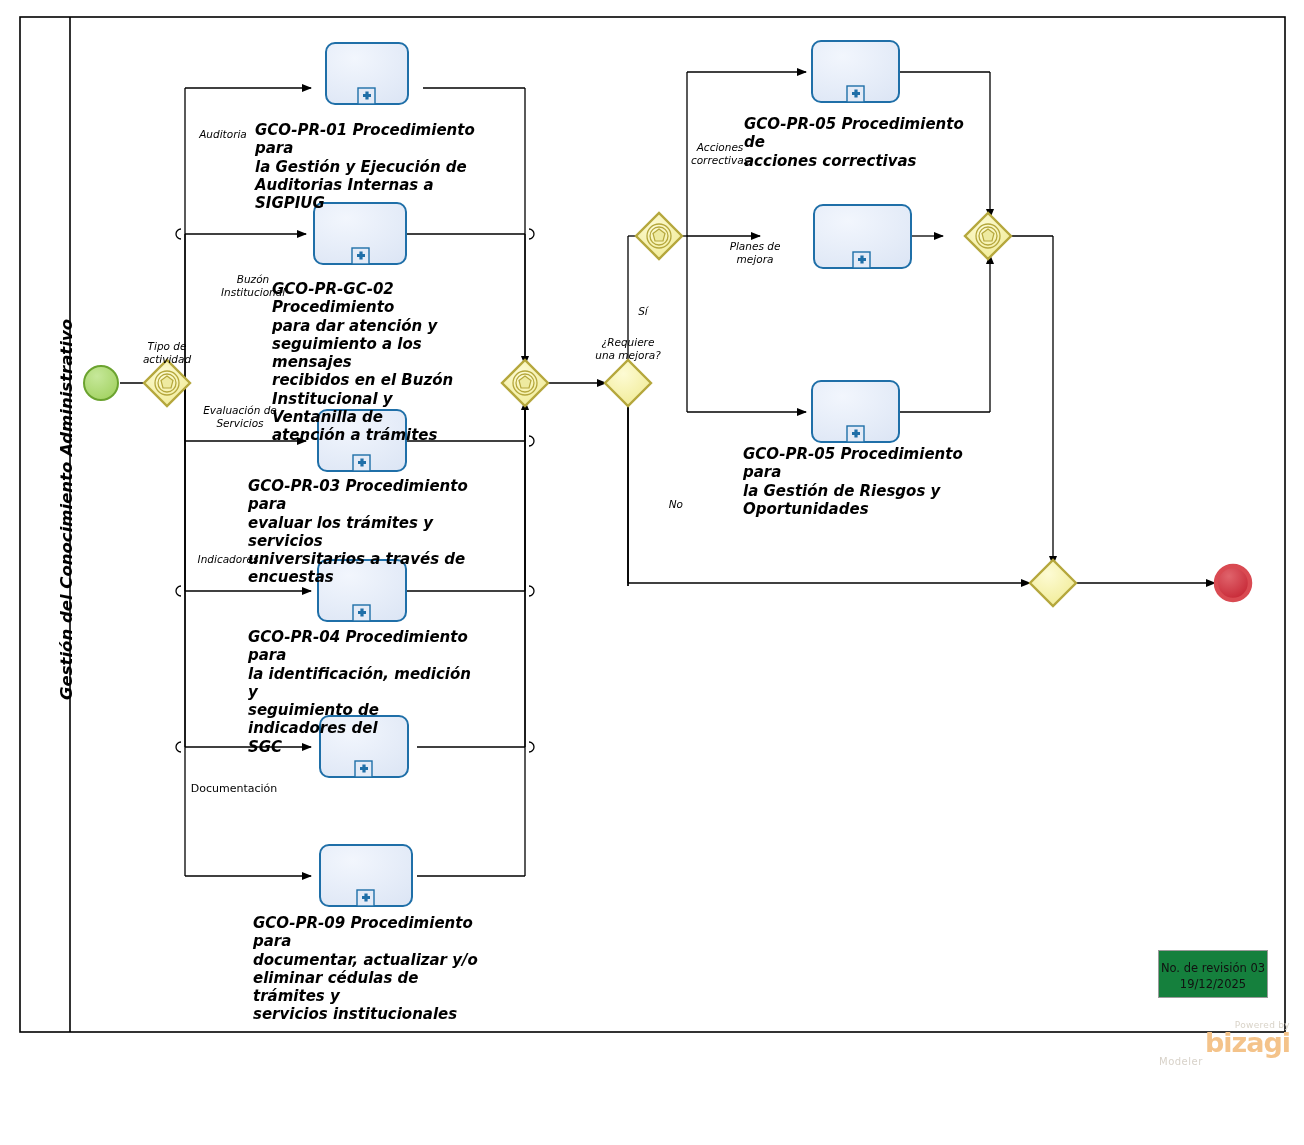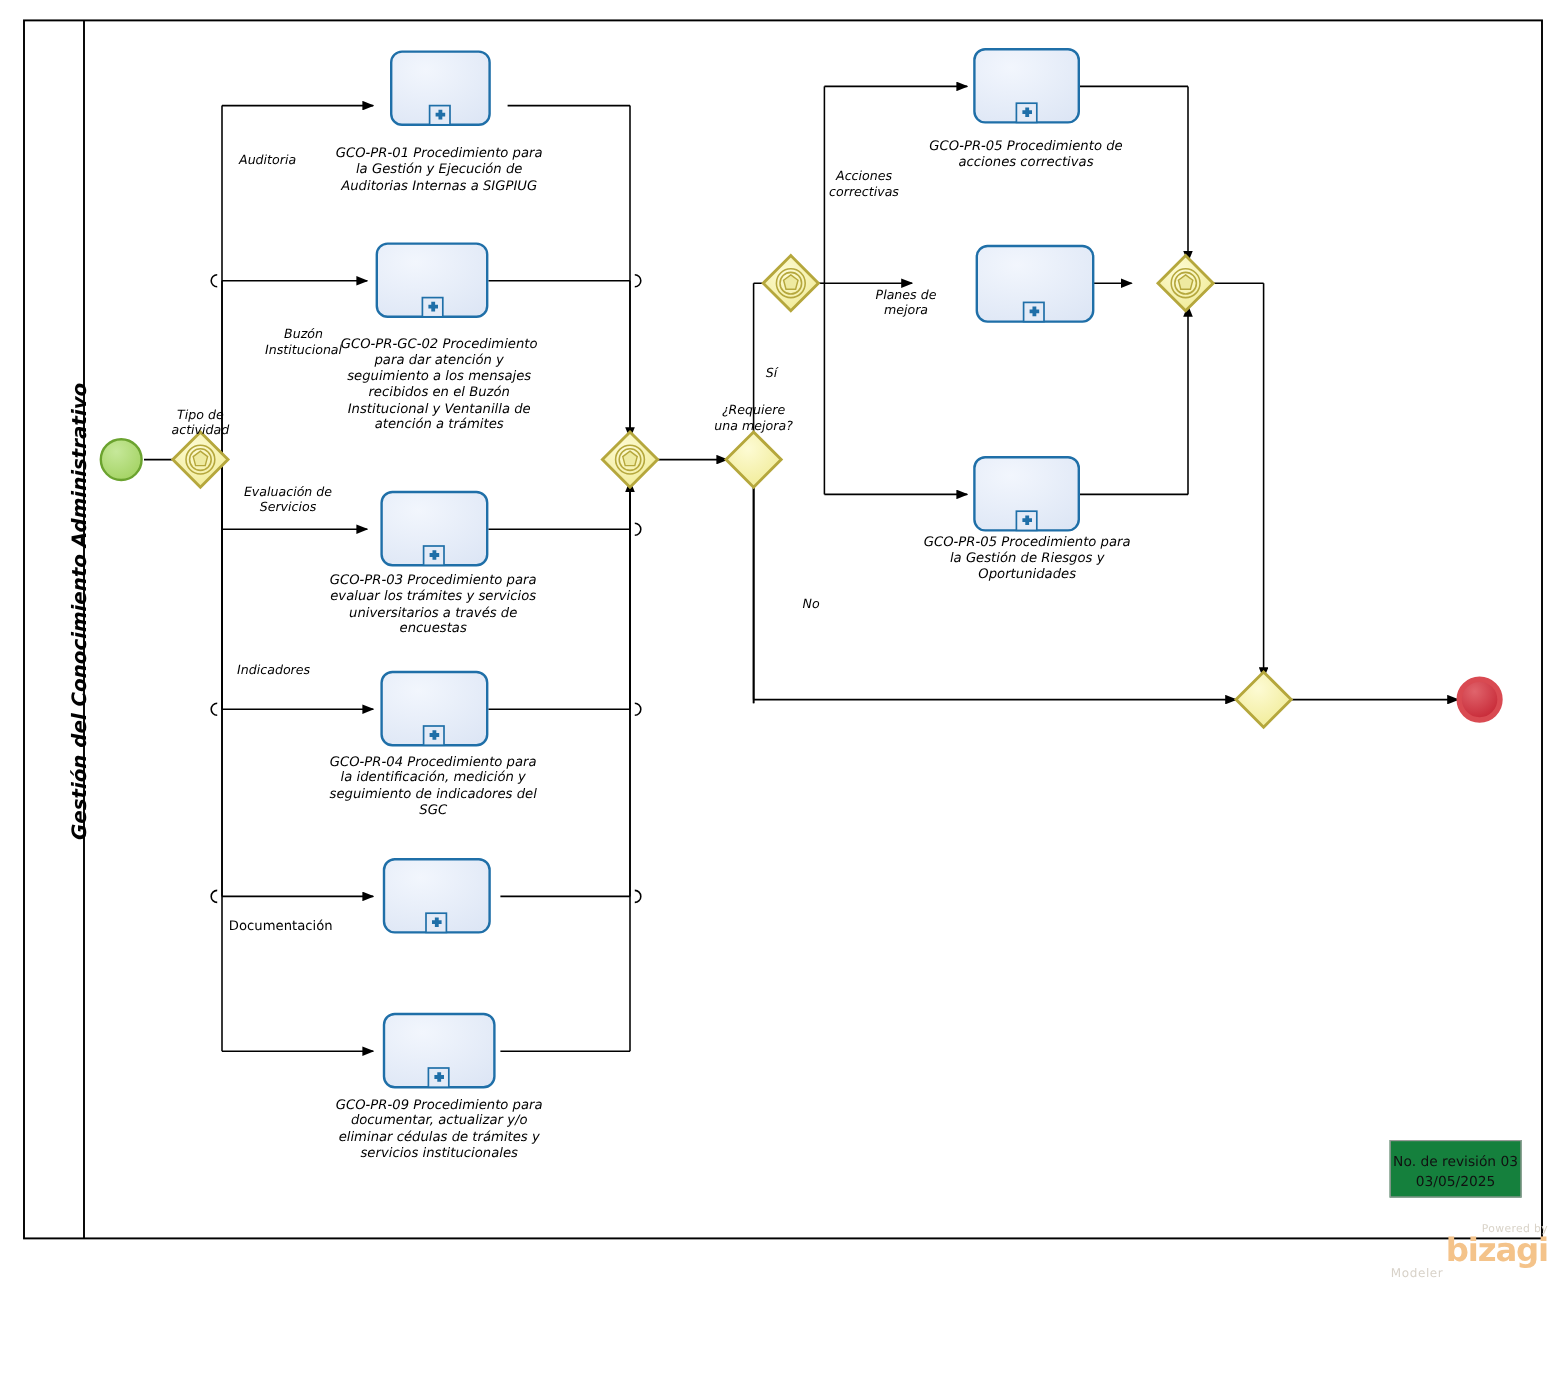--- a/index.html
+++ b/index.html
@@ -19,24 +19,24 @@
   }
   svg { position: absolute; left: 0; top: 0; }
   .txt {
     position: absolute;
     font-family: "DejaVu Sans", sans-serif;
     color: #000;
     white-space: pre-line;
     line-height: 1.22;
   }
   .act-label {
-    font-size: 11px;
-    font-weight: normal;
+    font-size: 15px;
+    font-weight: bold;
     font-style: italic;
-    text-align: center;
+    text-align: left;
   }
   .flow-label {
     font-size: 10.5px;
     font-style: italic;
     text-align: center;
   }
   .flow-label-plain {
     font-size: 11px;
     text-align: center;
     font-style: normal;
@@ -280,21 +280,21 @@
 actividad</div>
   <div class="txt flow-label" style="left:558px; top:336px; width:140px;">¿Requiere
 una mejora?</div>
 
   <div class="txt flow-label" style="left:168px; top:128px; width:110px;">Auditoria</div>
   <div class="txt flow-label" style="left:198px; top:273px; width:110px;">Buzón
 Institucional</div>
   <div class="txt flow-label" style="left:183px; top:404px; width:114px;">Evaluación de
 Servicios</div>
   <div class="txt flow-label" style="left:170px; top:553px; width:116px;">Indicadores</div>
-  <div class="txt flow-label-plain" style="left:172px; top:765px; width:124px;">Documentación</div>
+  <div class="txt flow-label-plain" style="left:172px; top:782px; width:124px;">Documentación</div>
   <div class="txt flow-label" style="left:665px; top:141px; width:110px;">Acciones
 correctivas</div>
   <div class="txt flow-label" style="left:700px; top:240px; width:110px;">Planes de
 mejora</div>
   <div class="txt flow-label" style="left:613px; top:305px; width:60px;">Sí</div>
   <div class="txt flow-label" style="left:623px; top:498px; width:60px;text-align:right;">No</div>
 
   <div class="txt act-label" style="left:255px; top:121px; width:222px;">GCO-PR-01 Procedimiento para
 la Gestión y Ejecución de
 Auditorias Internas a SIGPIUG</div>
@@ -317,21 +317,21 @@
 eliminar cédulas de trámites y
 servicios institucionales</div>
   <div class="txt act-label" style="left:744px; top:115px; width:222px;">GCO-PR-05  Procedimiento de
 acciones correctivas</div>
   <div class="txt act-label" style="left:743px; top:445px; width:226px;">GCO-PR-05 Procedimiento para
 la Gestión de Riesgos y
 Oportunidades</div>
 
   <div class="rev-box" style="left:1158px; top:950px; width:110px; height:48px;">
     <div>No. de revisión 03</div>
-    <div>03/05/2025</div>
+    <div>19/12/2025</div>
   </div>
 
   <div class="bizagi" style="left:1155px; top:1020px; width:135px;">
     <div class="bz-powered">Powered by</div>
     <div class="bz-name">bizagi</div>
     <div class="bz-modeler" style="text-align:left; padding-left:4px;">Modeler</div>
   </div>
 
 </div>
 

